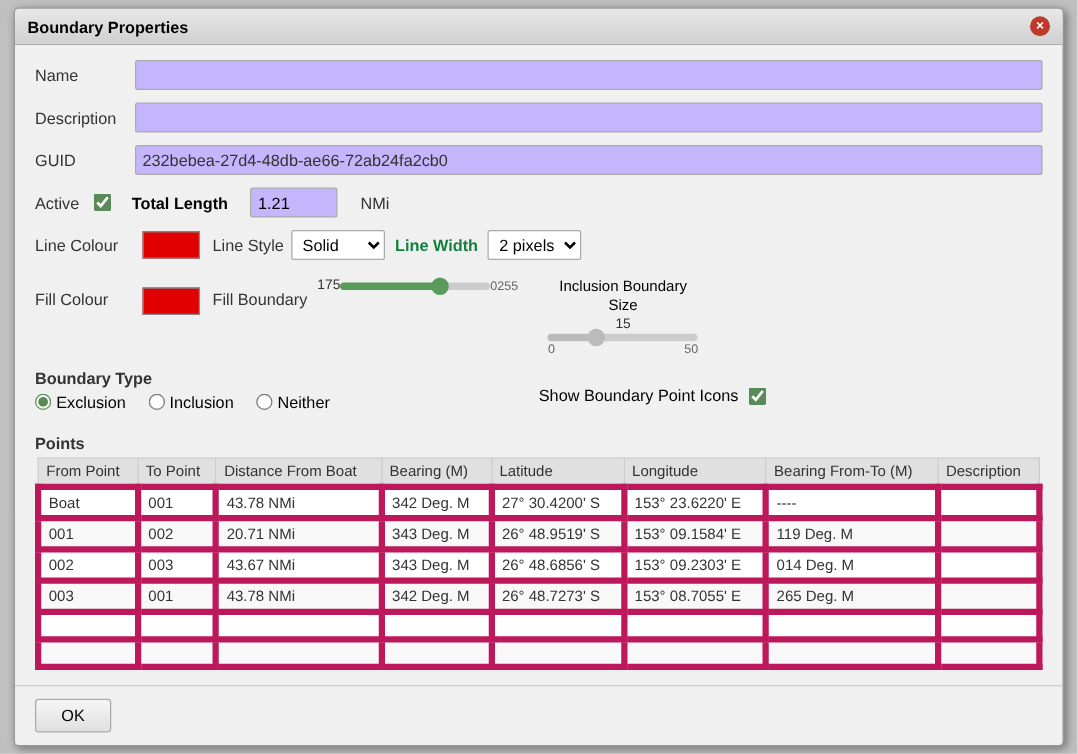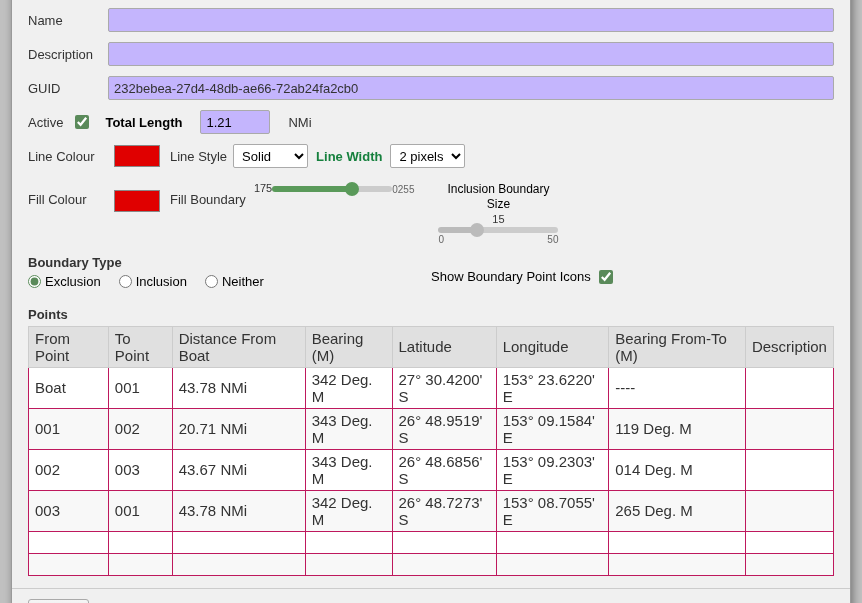--- a/index.html
+++ b/index.html
@@ -210,32 +210,32 @@
       margin-top: 8px;
     }
     .points-label {
       font-weight: bold;
       color: #333;
       margin-bottom: 4px;
     }
     .points-table {
       width: 100%;
       border-collapse: collapse;
-      font-size: 15px;
+      font-size: 12px;
     }
     .points-table th {
       background: #e0e0e0;
       border: 1px solid #ccc;
       padding: 3px 6px;
       text-align: left;
       font-weight: normal;
       color: #333;
     }
     .points-table td {
-      border: 1px solid #be185d;
+      border: 5px solid #be185d;
       padding: 3px 6px;
       background: white;
       color: #333;
     }
     .points-table tr:nth-child(even) td {
       background: #f8f8f8;
     }
     
     .dialog-footer {
       padding: 10px 16px;

